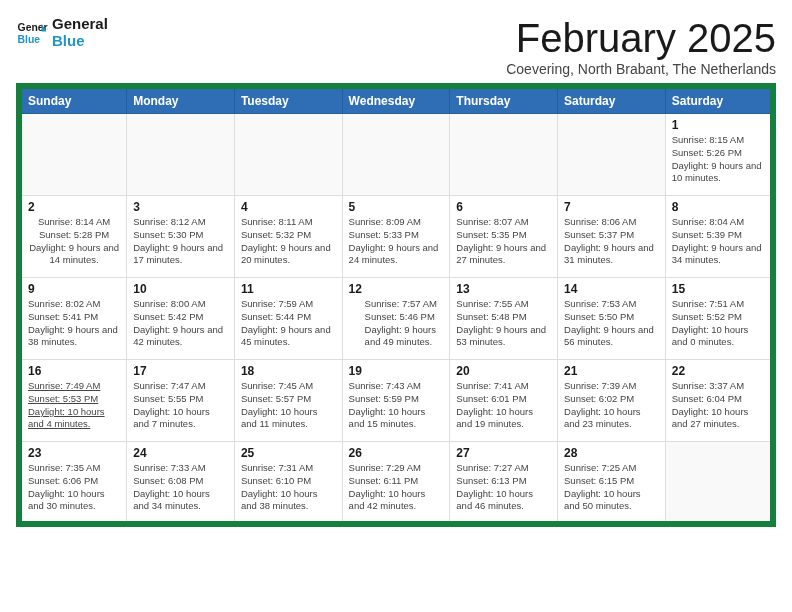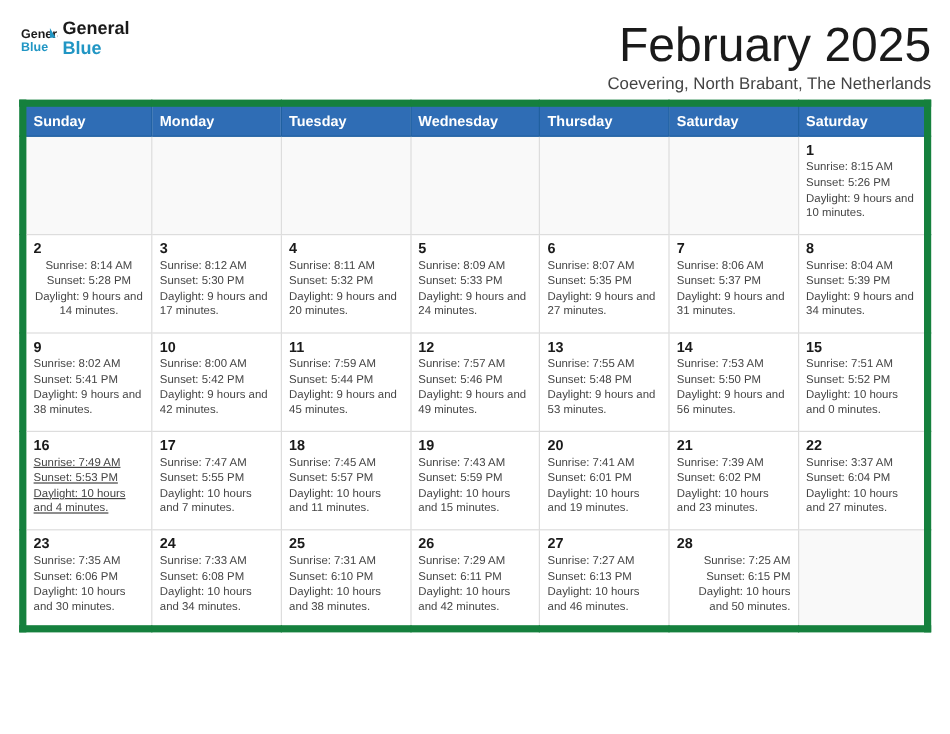--- a/index.html
+++ b/index.html
@@ -187,21 +187,21 @@
 Daylight: 9 hours and 42 minutes.</div>
         </td>
         <td>
           <span class="day-number">11</span>
           <div class="day-info" style="white-space: pre-line;">Sunrise: 7:59 AM
 Sunset: 5:44 PM
 Daylight: 9 hours and 45 minutes.</div>
         </td>
         <td>
           <span class="day-number">12</span>
-          <div class="day-info" style="white-space: pre-line;">Sunrise: 7:57 AM
+          <div class="day-info" style="white-space: pre-line; margin-left: 16px;">Sunrise: 7:57 AM
 Sunset: 5:46 PM
 Daylight: 9 hours and 49 minutes.</div>
         </td>
         <td>
           <span class="day-number">13</span>
           <div class="day-info" style="white-space: pre-line;">Sunrise: 7:55 AM
 Sunset: 5:48 PM
 Daylight: 9 hours and 53 minutes.</div>
         </td>
         <td>
@@ -287,20 +287,20 @@
 Daylight: 10 hours and 42 minutes.</div>
         </td>
         <td>
           <span class="day-number">27</span>
           <div class="day-info" style="white-space: pre-line;">Sunrise: 7:27 AM
 Sunset: 6:13 PM
 Daylight: 10 hours and 46 minutes.</div>
         </td>
         <td>
           <span class="day-number">28</span>
-          <div class="day-info" style="white-space: pre-line; text-align: right;">Sunrise: 7:25 AM
+          <div class="day-info" style="white-space: pre-line;">Sunrise: 7:25 AM
 Sunset: 6:15 PM
 Daylight: 10 hours and 50 minutes.</div>
         </td>
         <td class="empty"></td>
       </tr>
     </tbody>
 </table>
 
 </body></html>

